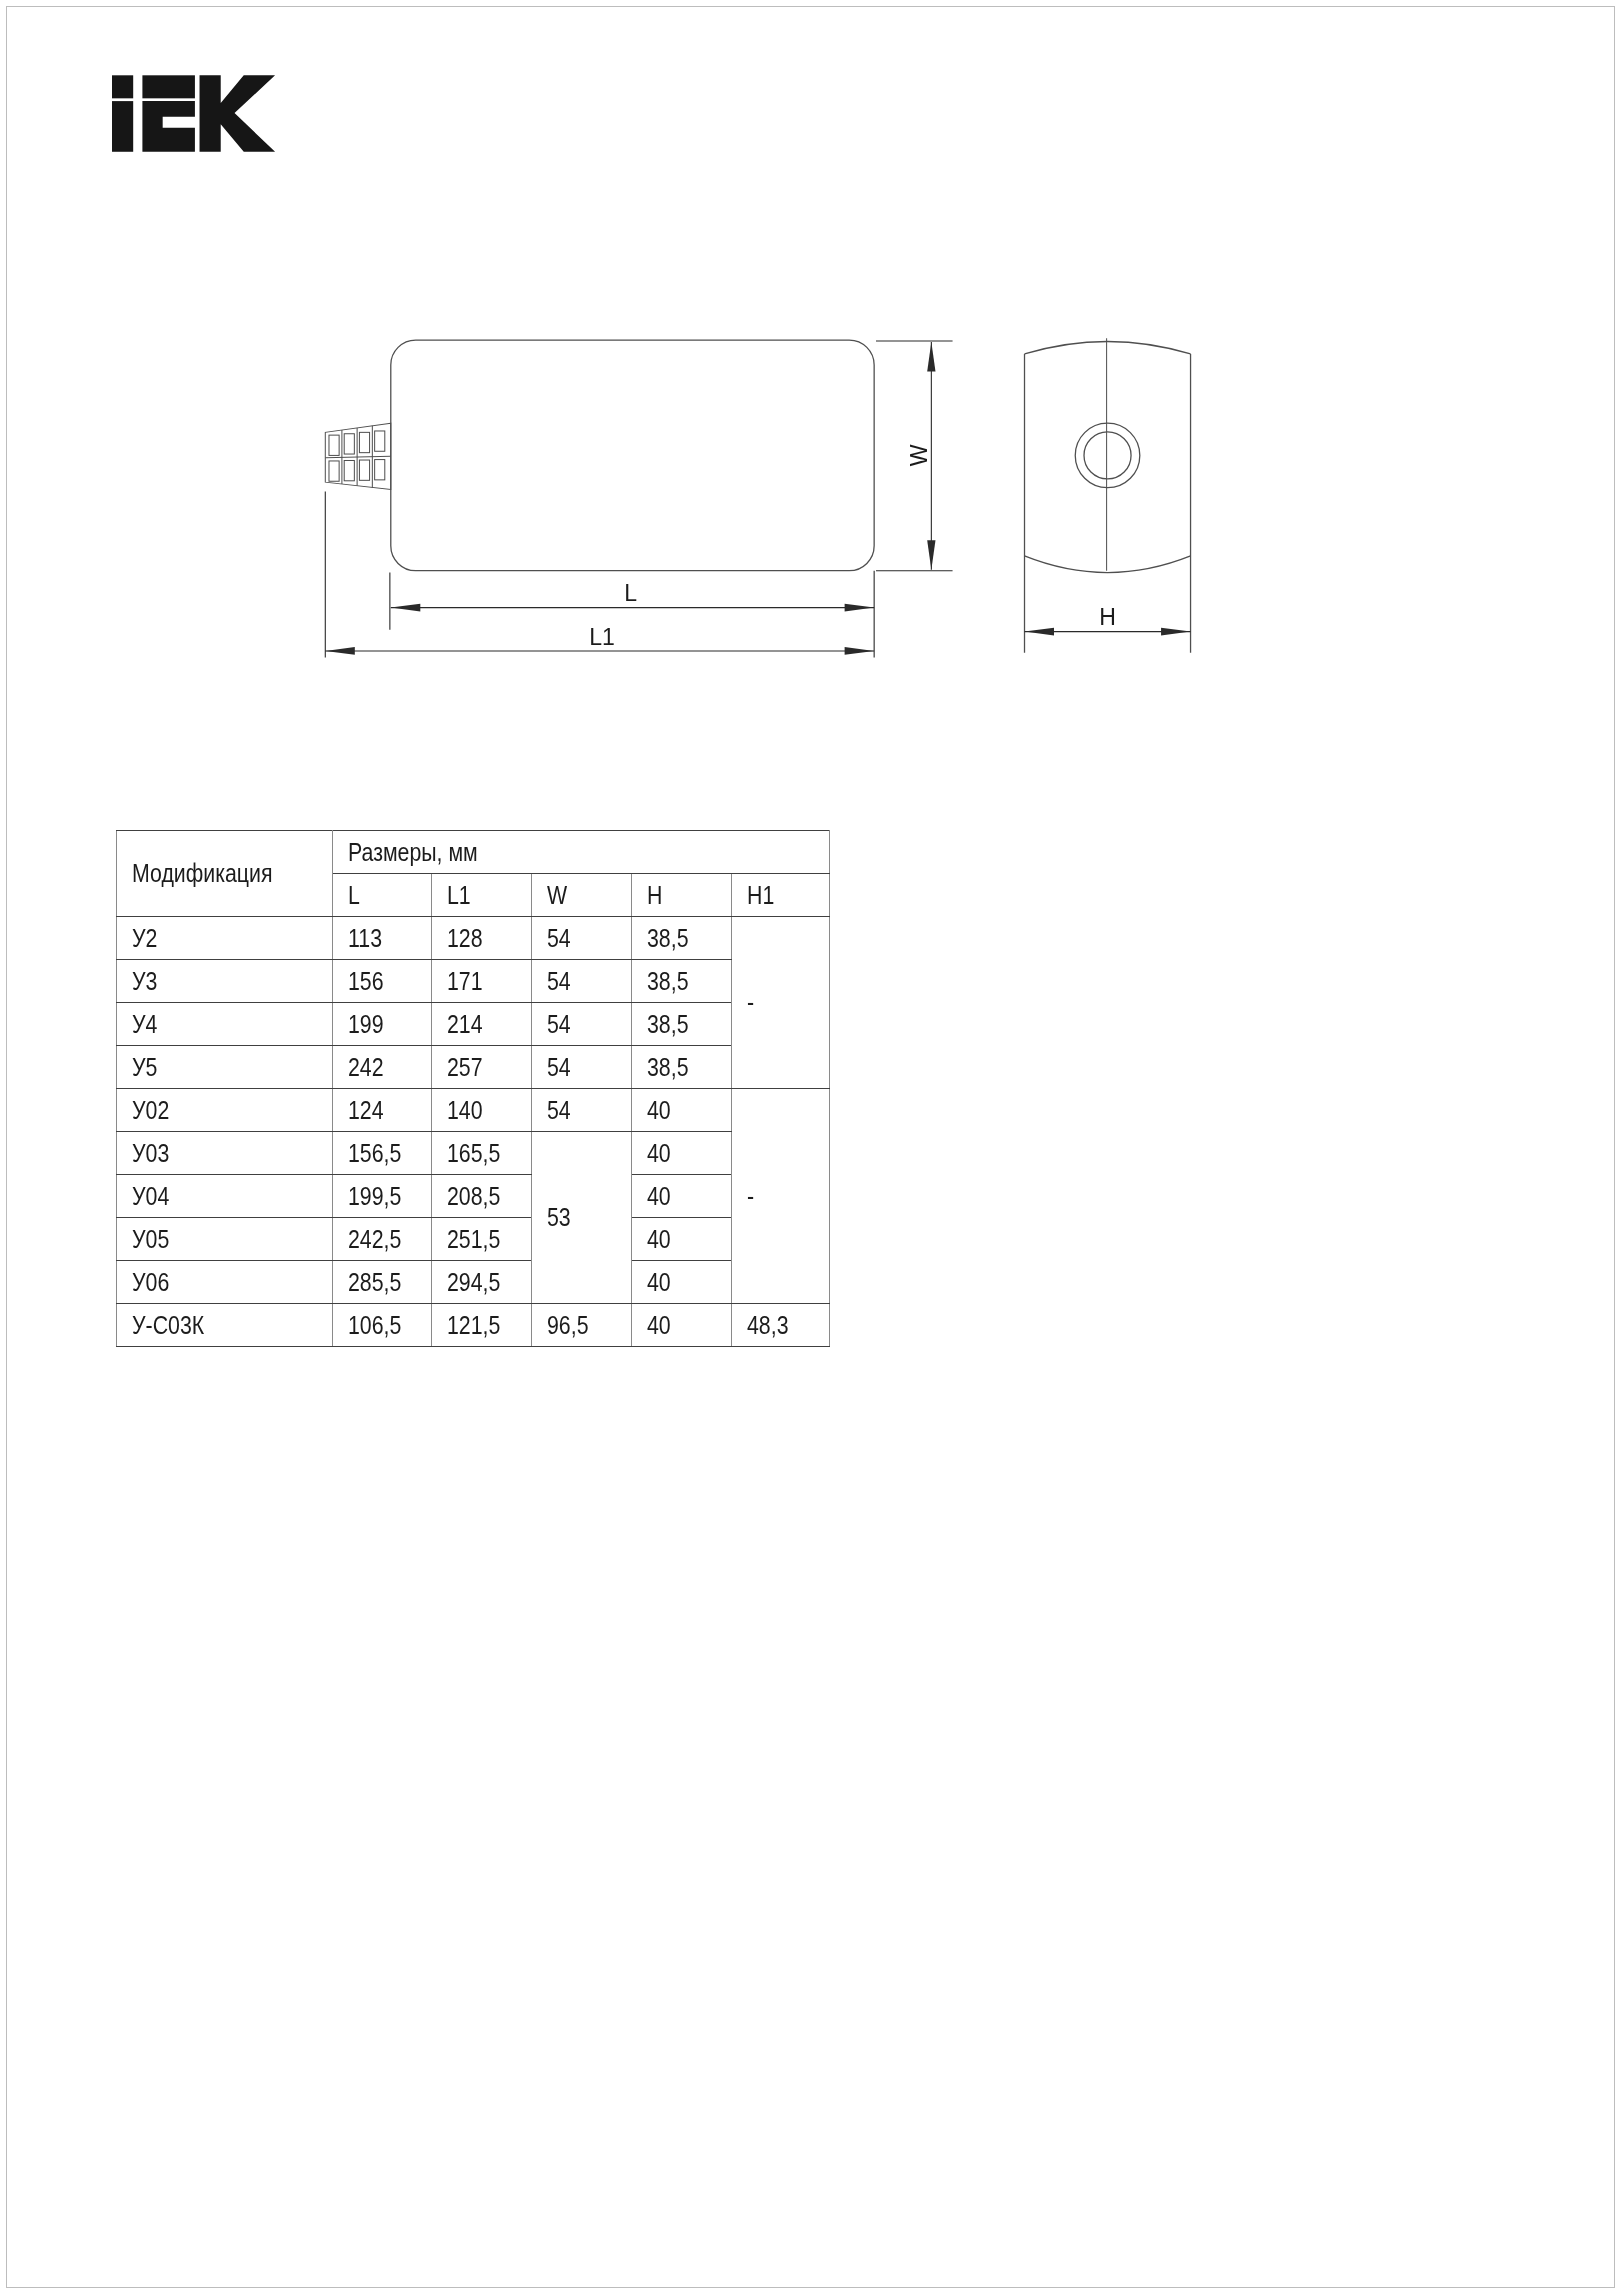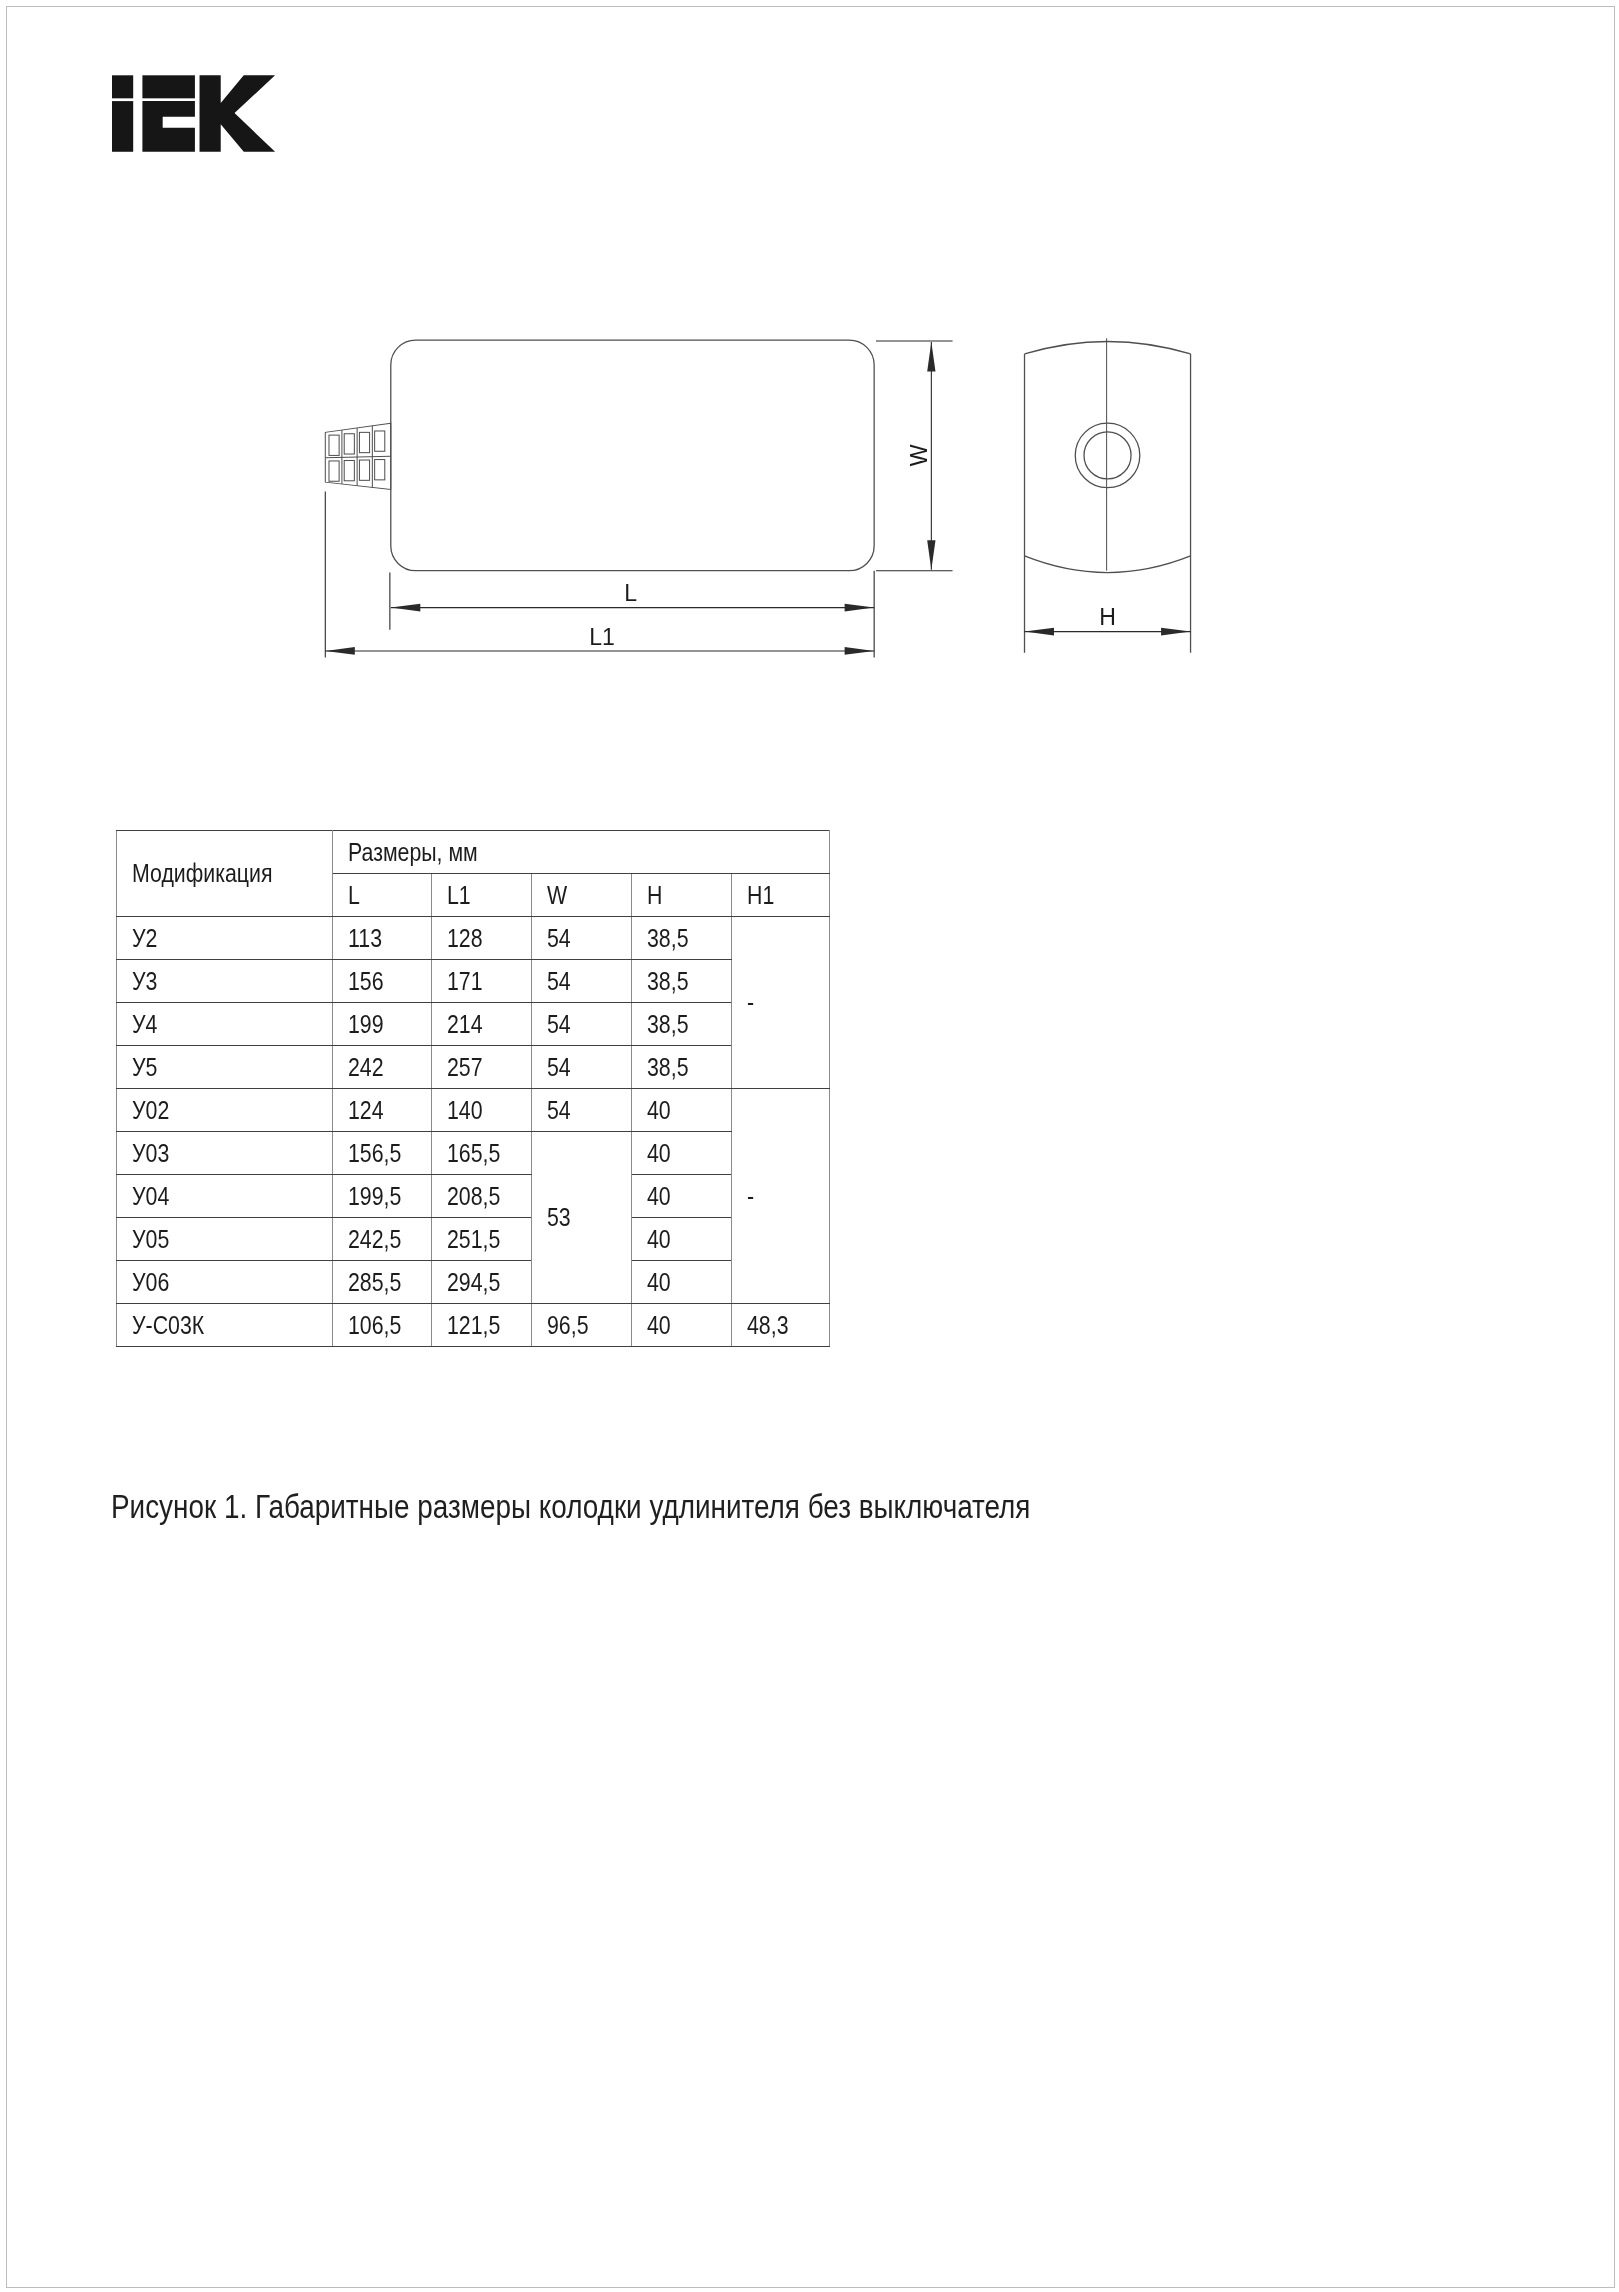--- a/index.html
+++ b/index.html
@@ -201,17 +201,14 @@
         <td><span class="cx">У-С03К</span></td>
         <td><span class="cx">106,5</span></td>
         <td><span class="cx">121,5</span></td>
         <td><span class="cx">96,5</span></td>
         <td><span class="cx">40</span></td>
         <td><span class="cx">48,3</span></td>
       </tr>
     </tbody>
   </table>
 
-  <div class="caption">
-    <span class="cx">Рисунок 1. Габаритные размеры колодки удлинителя без выключателя</span>
-  </div>
 </div>
 
 
 </body></html>

